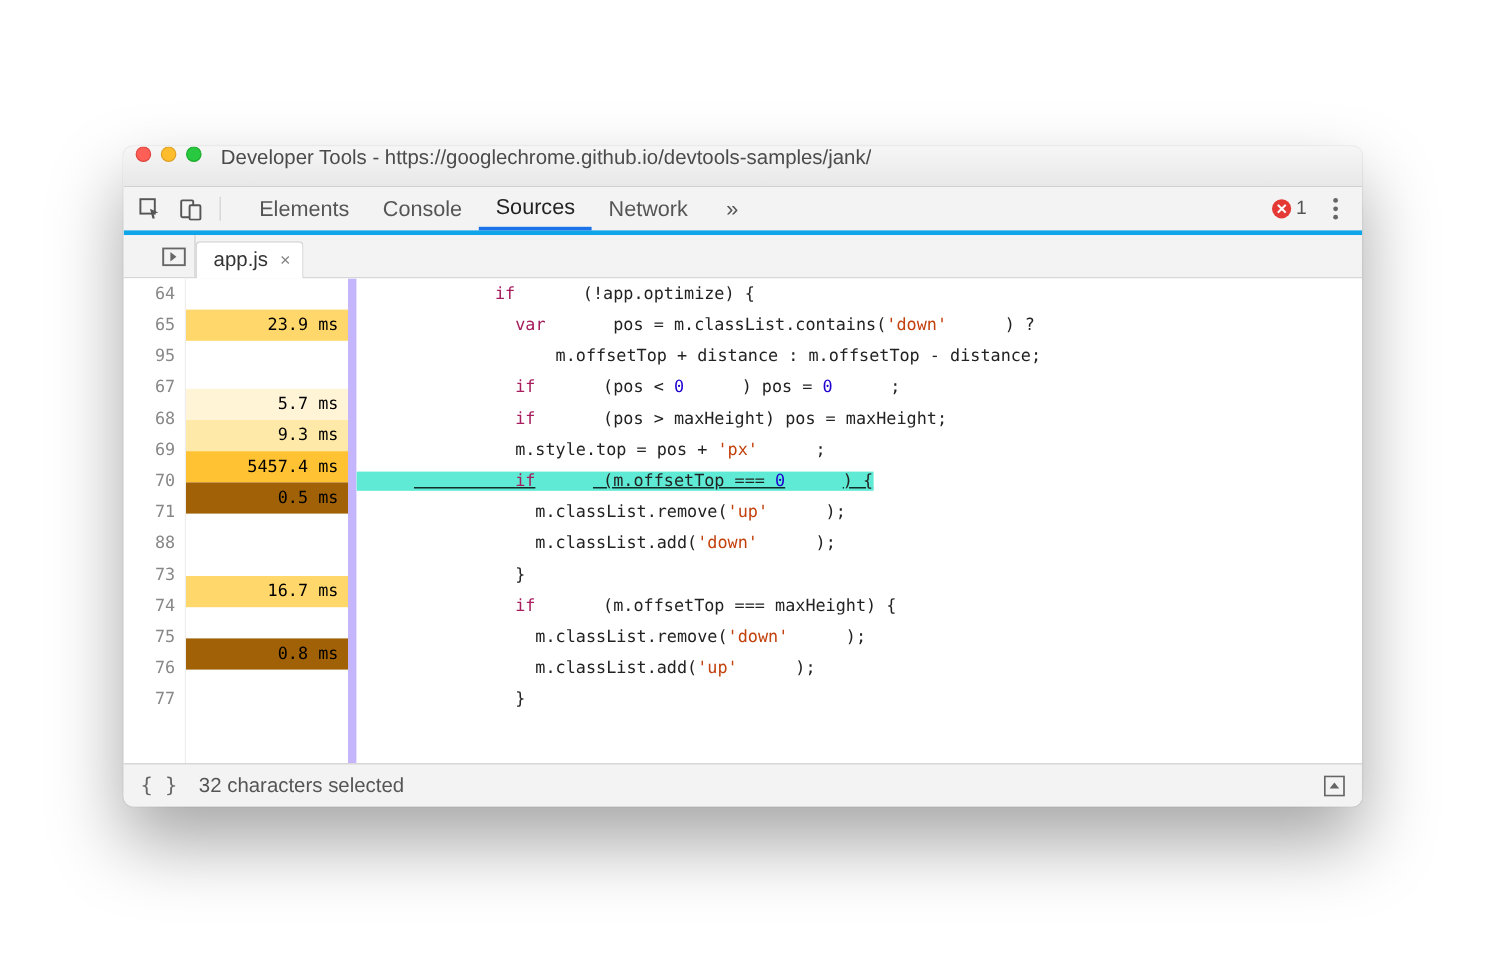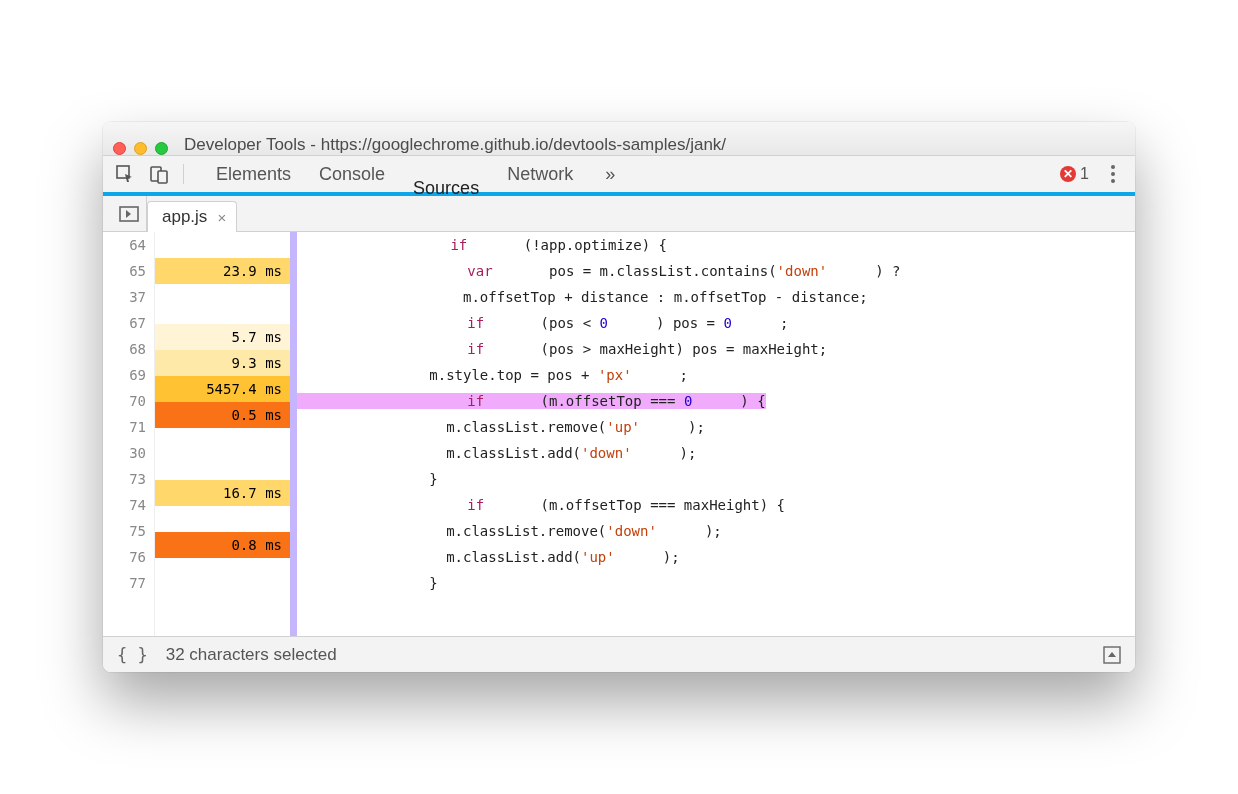--- a/index.html
+++ b/index.html
@@ -20,21 +20,21 @@
     background: #fff;
     display: flex;
     flex-direction: column;
   }
   
   .titlebar {
     height: 34px;
     background: linear-gradient(#f6f6f6,#e8e8e8);
     border-bottom: 1px solid #d0d0d0;
     display: flex;
-    align-items: flex-end;
+    align-items: flex-start;
     padding: 0 10px;
     gap: 8px;
   }
   .traffic { display: flex; gap: 8px; margin-right: 8px;}
   .dot { width: 13px; height:13px; border-radius:50%; }
   .dot.red { background:#ff5f57; border:1px solid #e0443e;}
   .dot.yellow{ background:#ffbd2e; border:1px solid #dea123;}
   .dot.green{ background:#28c940; border:1px solid #1aab29;}
   .title { font-size:17px; color:#4b4b4b; white-space:nowrap; overflow:hidden; text-overflow:ellipsis;}
   
@@ -44,34 +44,34 @@
     border-bottom:4px solid #0ea5e9;
     display:flex;
     align-items:center;
     padding:0 12px;
     font-size:18px;
     color:#5a5a5a;
     gap:4px;
   }
   .toolbar .icon-group { display:flex; align-items:center; gap:14px; padding-right:14px; border-right:1px solid #d0d0d0; margin-right:14px;}
   .toolbar-tab { padding:0 14px; height:100%; display:flex; align-items:center; cursor:pointer; color:#555;}
-  .toolbar-tab.active { color:#222; border-bottom:3px solid #1a73e8; font-weight:400;margin-top:16px;}
+  .toolbar-tab.active { color:#222; border-bottom:3px solid #1a73e8; font-weight:400;}
   .spacer { flex:1; }
   .err-badge { display:flex; align-items:center; gap:4px; color:#555; font-size:16px; margin-right:10px;}
   .err-circle { width:16px; height:16px; border-radius:50%; background:#e53935; color:#fff; font-size:12px; font-weight:bold; display:flex; align-items:center; justify-content:center;}
   .menu-dots { width:20px; display:flex; flex-direction:column; align-items:center; gap:3px; cursor:pointer;}
   .menu-dots span{ width:4px; height:4px; border-radius:50%; background:#666;}
   
   .tabstrip {
     height:36px;
     background:#f3f3f3;
     border-bottom:1px solid #d0d0d0;
     display:flex;
     align-items:stretch;
-    padding-left:8px;
+    padding-left:24px;
   }
   .nav-icon {
     width:36px; display:flex; align-items:center; justify-content:center; border-right:1px solid #d0d0d0;
   }
   .file-tab {
     background:#fff;
     border:1px solid #d0d0d0;
     border-bottom:none;
     border-top-left-radius:4px;
     border-top-right-radius:4px;
@@ -107,29 +107,29 @@
     width:142px;
     border-right:7px solid #c4b5fd;
     text-align:right;
   }
   .gutter-timing .cell {
     padding-right:8px;
     height:26px;
   }
   .code-col { flex:1; white-space:pre; overflow:hidden;}
   .row { height:26px; display:block;}
-  .sel-hl { background:#f0abfc;}
+  .sel-hl { background:#5eead4;text-decoration:underline;}
   
   .h1{ background:#fff4d6;margin-top:40px;}
   .h2{ background:#ffe9a8;}
   .h3{ background:#ffd76a;}
   .h4{ background:#ffc233;}
-  .h5{ background:#f97316;}
-  
-  .kw{ color:#a71d5d;margin-left:38px;}
+  .h5{ background:#a16207;}
+  
+  .kw{ color:#a71d5d;}
   .num{ color:#1c00cf;}
   .str{ color:#c2410c;}
   .pl{ color:#222;margin-left:48px;}
   
   .footer {
     border-top:1px solid #d0d0d0;
     height:36px;
     background:#f3f3f3;
     display:flex;
     align-items:center;
@@ -200,27 +200,27 @@
     <div class="file-tab">
       <span>app.js</span>
       <span class="x">×</span>
     </div>
   </div>
 
   <div class="code-area">
     <div class="gutter-lineno" id="glineno">
         <div class="row">64</div>
         <div class="row">65</div>
-        <div class="row">37</div>
+        <div class="row">95</div>
         <div class="row">67</div>
         <div class="row">68</div>
         <div class="row">69</div>
         <div class="row">70</div>
         <div class="row">71</div>
-        <div class="row">30</div>
+        <div class="row">88</div>
         <div class="row">73</div>
         <div class="row">74</div>
         <div class="row">75</div>
         <div class="row">76</div>
         <div class="row">77</div>
       </div>
     <div class="gutter-timing" id="gtiming">
         <div class="cell row "></div>
         <div class="cell row h3">23.9 ms</div>
         <div class="cell row h1">5.7 ms</div>

